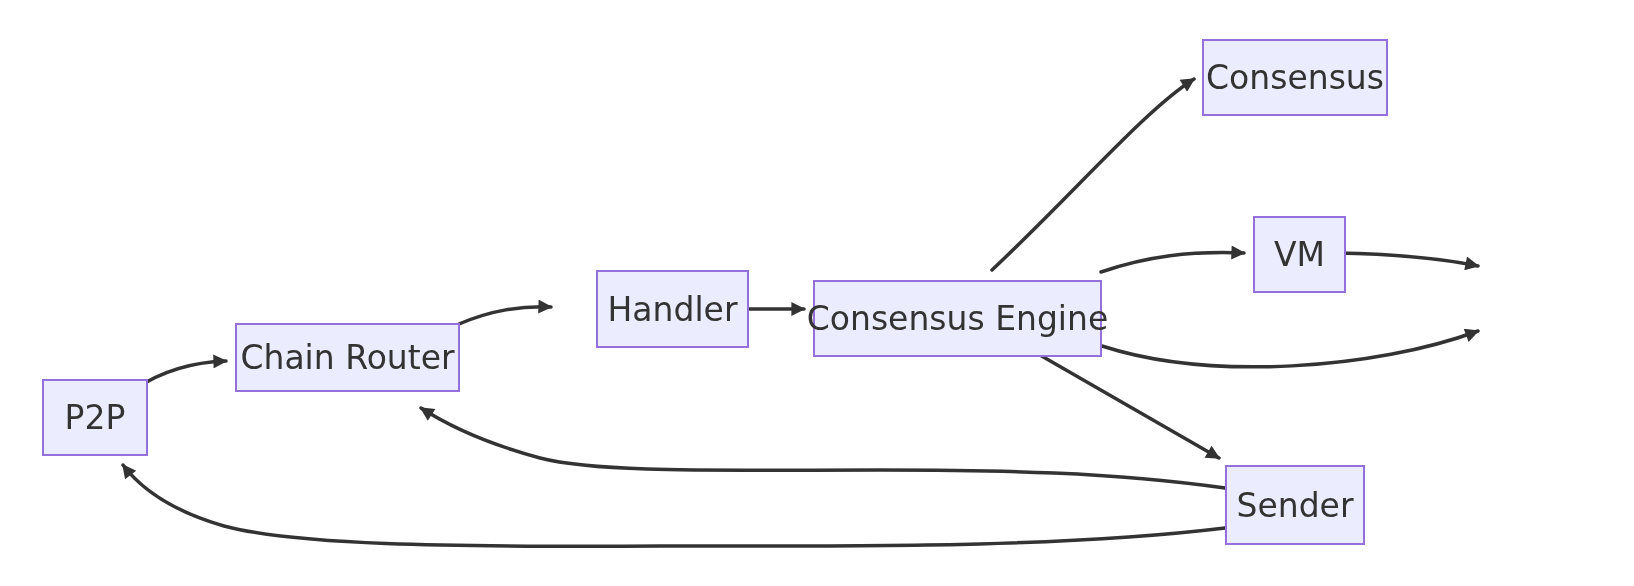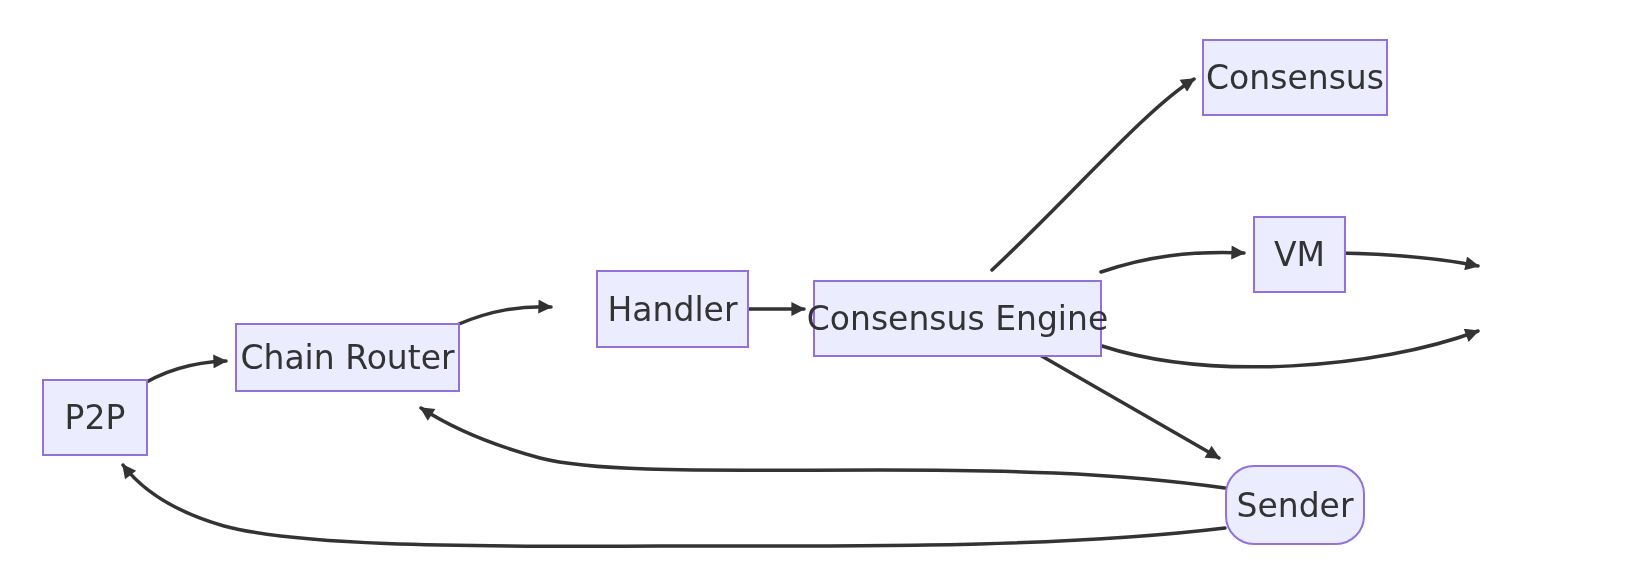--- a/index.html
+++ b/index.html
@@ -105,17 +105,17 @@
 
   <div class="node" style="left:1202px; top:39px; width:186px; height:77px;">
     <span class="node-label">Consensus</span>
   </div>
 
   <div class="node" style="left:1253px; top:216px; width:93px; height:77px;">
     <span class="node-label">VM</span>
   </div>
 
 
-  <div class="node" style="left:1225px; top:465px; width:140px; height:80px;border-radius:29px;">
+  <div class="node" style="left:1225px; top:465px; width:140px; height:80px;">
     <span class="node-label">Sender</span>
   </div>
 
 </div>
 
 </body></html>

